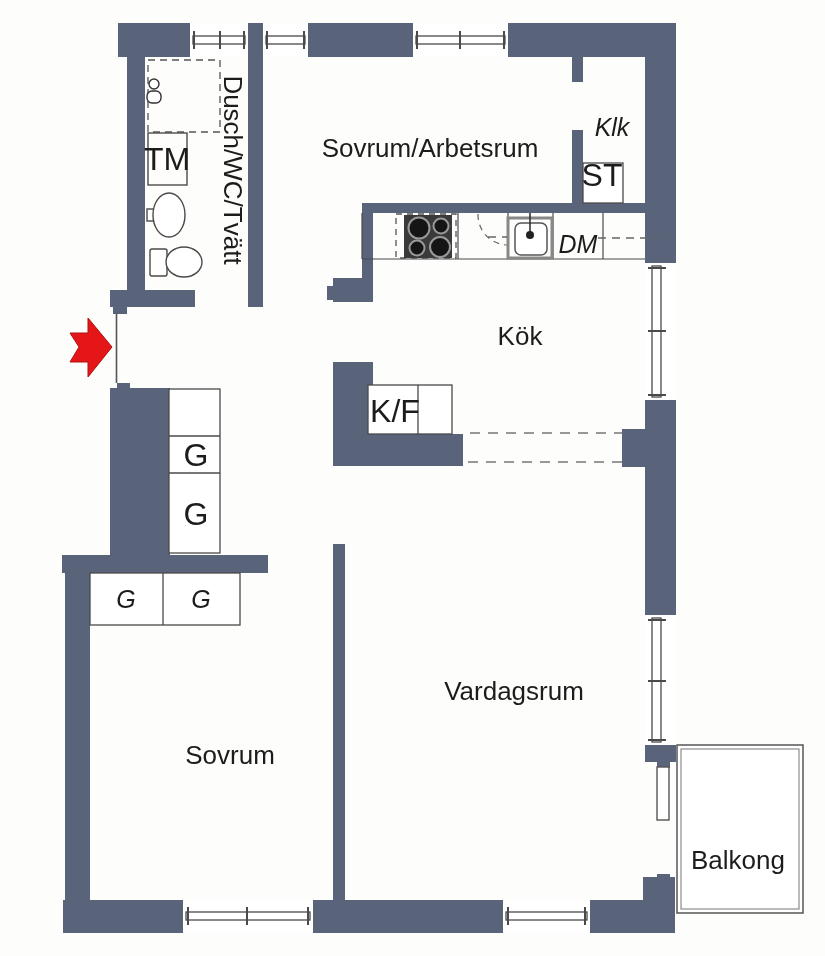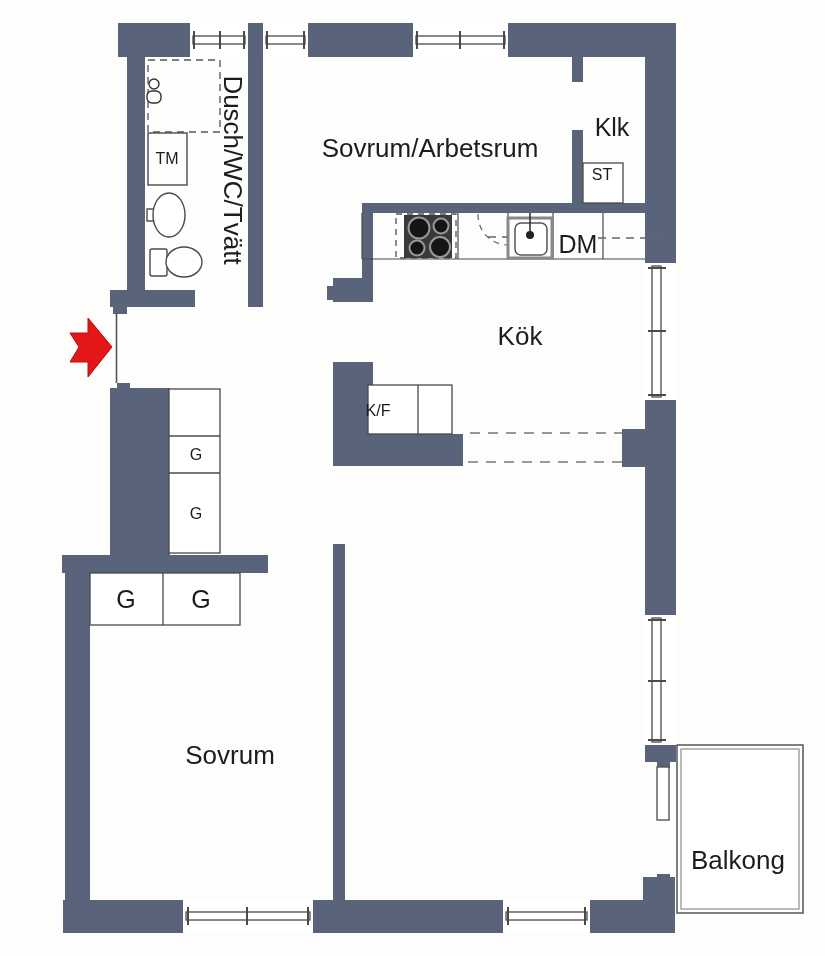--- a/index.html
+++ b/index.html
@@ -5,22 +5,22 @@
   html,body { margin:0; padding:0; background:#ffffff; }
   #stage {
     position:relative; width:825px; height:956px; background:#fdfdfc;
     font-family:"Liberation Sans", sans-serif; overflow:hidden;
   }
   #plan-svg { position:absolute; left:0; top:0; }
   .lbl {
     position:absolute; transform:translate(-50%,-50%);
     font-size:26px; color:#1c1c1c; white-space:nowrap; line-height:1;
   }
-  .lbl.small { font-size:16px; }
-  .lbl.mid { font-size:25px; }
+  .lbl.small { font-size:32px; }
+  .lbl.mid { font-size:25px;font-style:italic; }
   .lbl.rot { transform:translate(-50%,-50%) rotate(90deg); }
 </style>
 </head>
 <body>
 
 <div id="stage">
 
 <svg id="plan-svg" width="825" height="956" viewBox="0 0 825 956">
 
   <g fill="#59637a" stroke="none">
@@ -212,20 +212,21 @@
   </g>
 </svg>
 
   <div class="lbl rot" style="left:233px; top:170px">Dusch/WC/Tvätt</div>
   <div class="lbl small" style="left:167px; top:159px">TM</div>
   <div class="lbl" style="left:430px; top:148px">Sovrum/Arbetsrum</div>
   <div class="lbl mid" style="left:612px; top:127px">Klk</div>
   <div class="lbl small" style="left:602px; top:175px">ST</div>
   <div class="lbl mid" style="left:578px; top:244px">DM</div>
   <div class="lbl" style="left:520px; top:336px">Kök</div>
-  <div class="lbl small" style="left:378px; top:411px">K/F</div>
+  <div class="lbl small" style="left:395px; top:411px">K/F</div>
   <div class="lbl small" style="left:196px; top:455px">G</div>
   <div class="lbl small" style="left:196px; top:514px">G</div>
   <div class="lbl mid" style="left:126px; top:599px">G</div>
   <div class="lbl mid" style="left:201px; top:599px">G</div>
   <div class="lbl" style="left:230px; top:755px">Sovrum</div>
+  <div class="lbl" style="left:514px; top:691px">Vardagsrum</div>
   <div class="lbl" style="left:738px; top:860px">Balkong</div>
 </div>
 
 </body></html>

